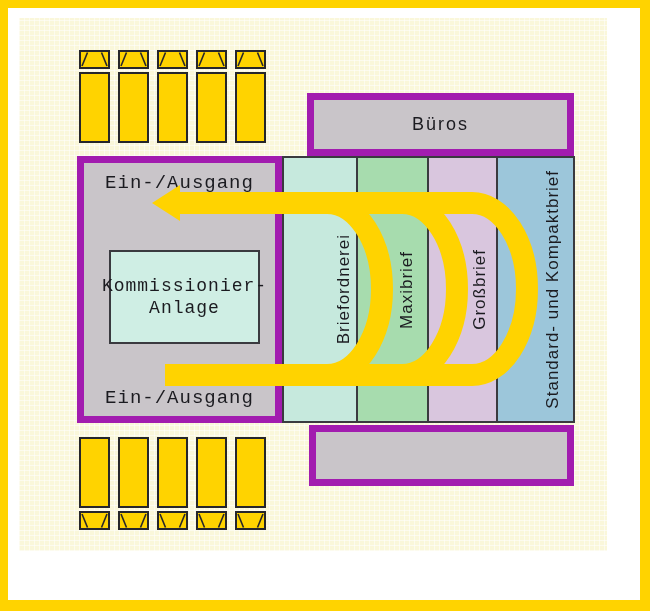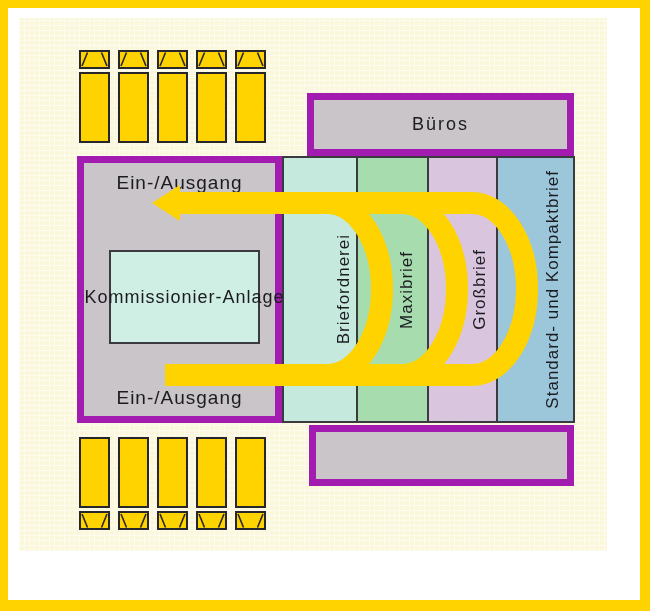--- a/index.html
+++ b/index.html
@@ -23,31 +23,31 @@
       repeating-linear-gradient(90deg, rgba(255,255,255,.55) 0 1px, transparent 1px 5px);
   }
   
   .box{
     position:absolute;box-sizing:border-box;
     border:7px solid #a21caf;background:#C9C5C9;
   }
   .bueros{left:307px;top:93px;width:267px;height:63px;
     display:flex;align-items:center;justify-content:center;
     font-size:18px;letter-spacing:2px;}
-  .io-hall{left:77px;top:156px;width:205px;height:267px;}
+  .io-hall{left:77px;top:156px;width:205px;height:267px;font-family:Liberation Mono, monospace;}
   .io-label{
     position:absolute;left:0;width:100%;text-align:center;
     font-size:19px;letter-spacing:1px;white-space:nowrap;
   }
   .io-label.top{top:9px;}
   .io-label.bottom{bottom:7px;}
   .komm{
     position:absolute;left:25px;top:87px;width:151px;height:94px;
     box-sizing:border-box;border:2px solid #3A3A3F;background:#CFEEE4;
-    display:flex;flex-direction:row;align-items:center;justify-content:center;
+    display:flex;flex-direction:column;align-items:center;justify-content:center;
     font-size:18px;letter-spacing:1px;line-height:1.25;text-align:center;
   }
   .bottom-hall{left:309px;top:425px;width:265px;height:61px;}
   
   .columns{
     position:absolute;left:282px;top:156px;width:293px;height:267px;
     box-sizing:border-box;border:2px solid #3A3A3F;
     display:flex;
   }
   .col{position:relative;box-sizing:border-box;height:100%;}

